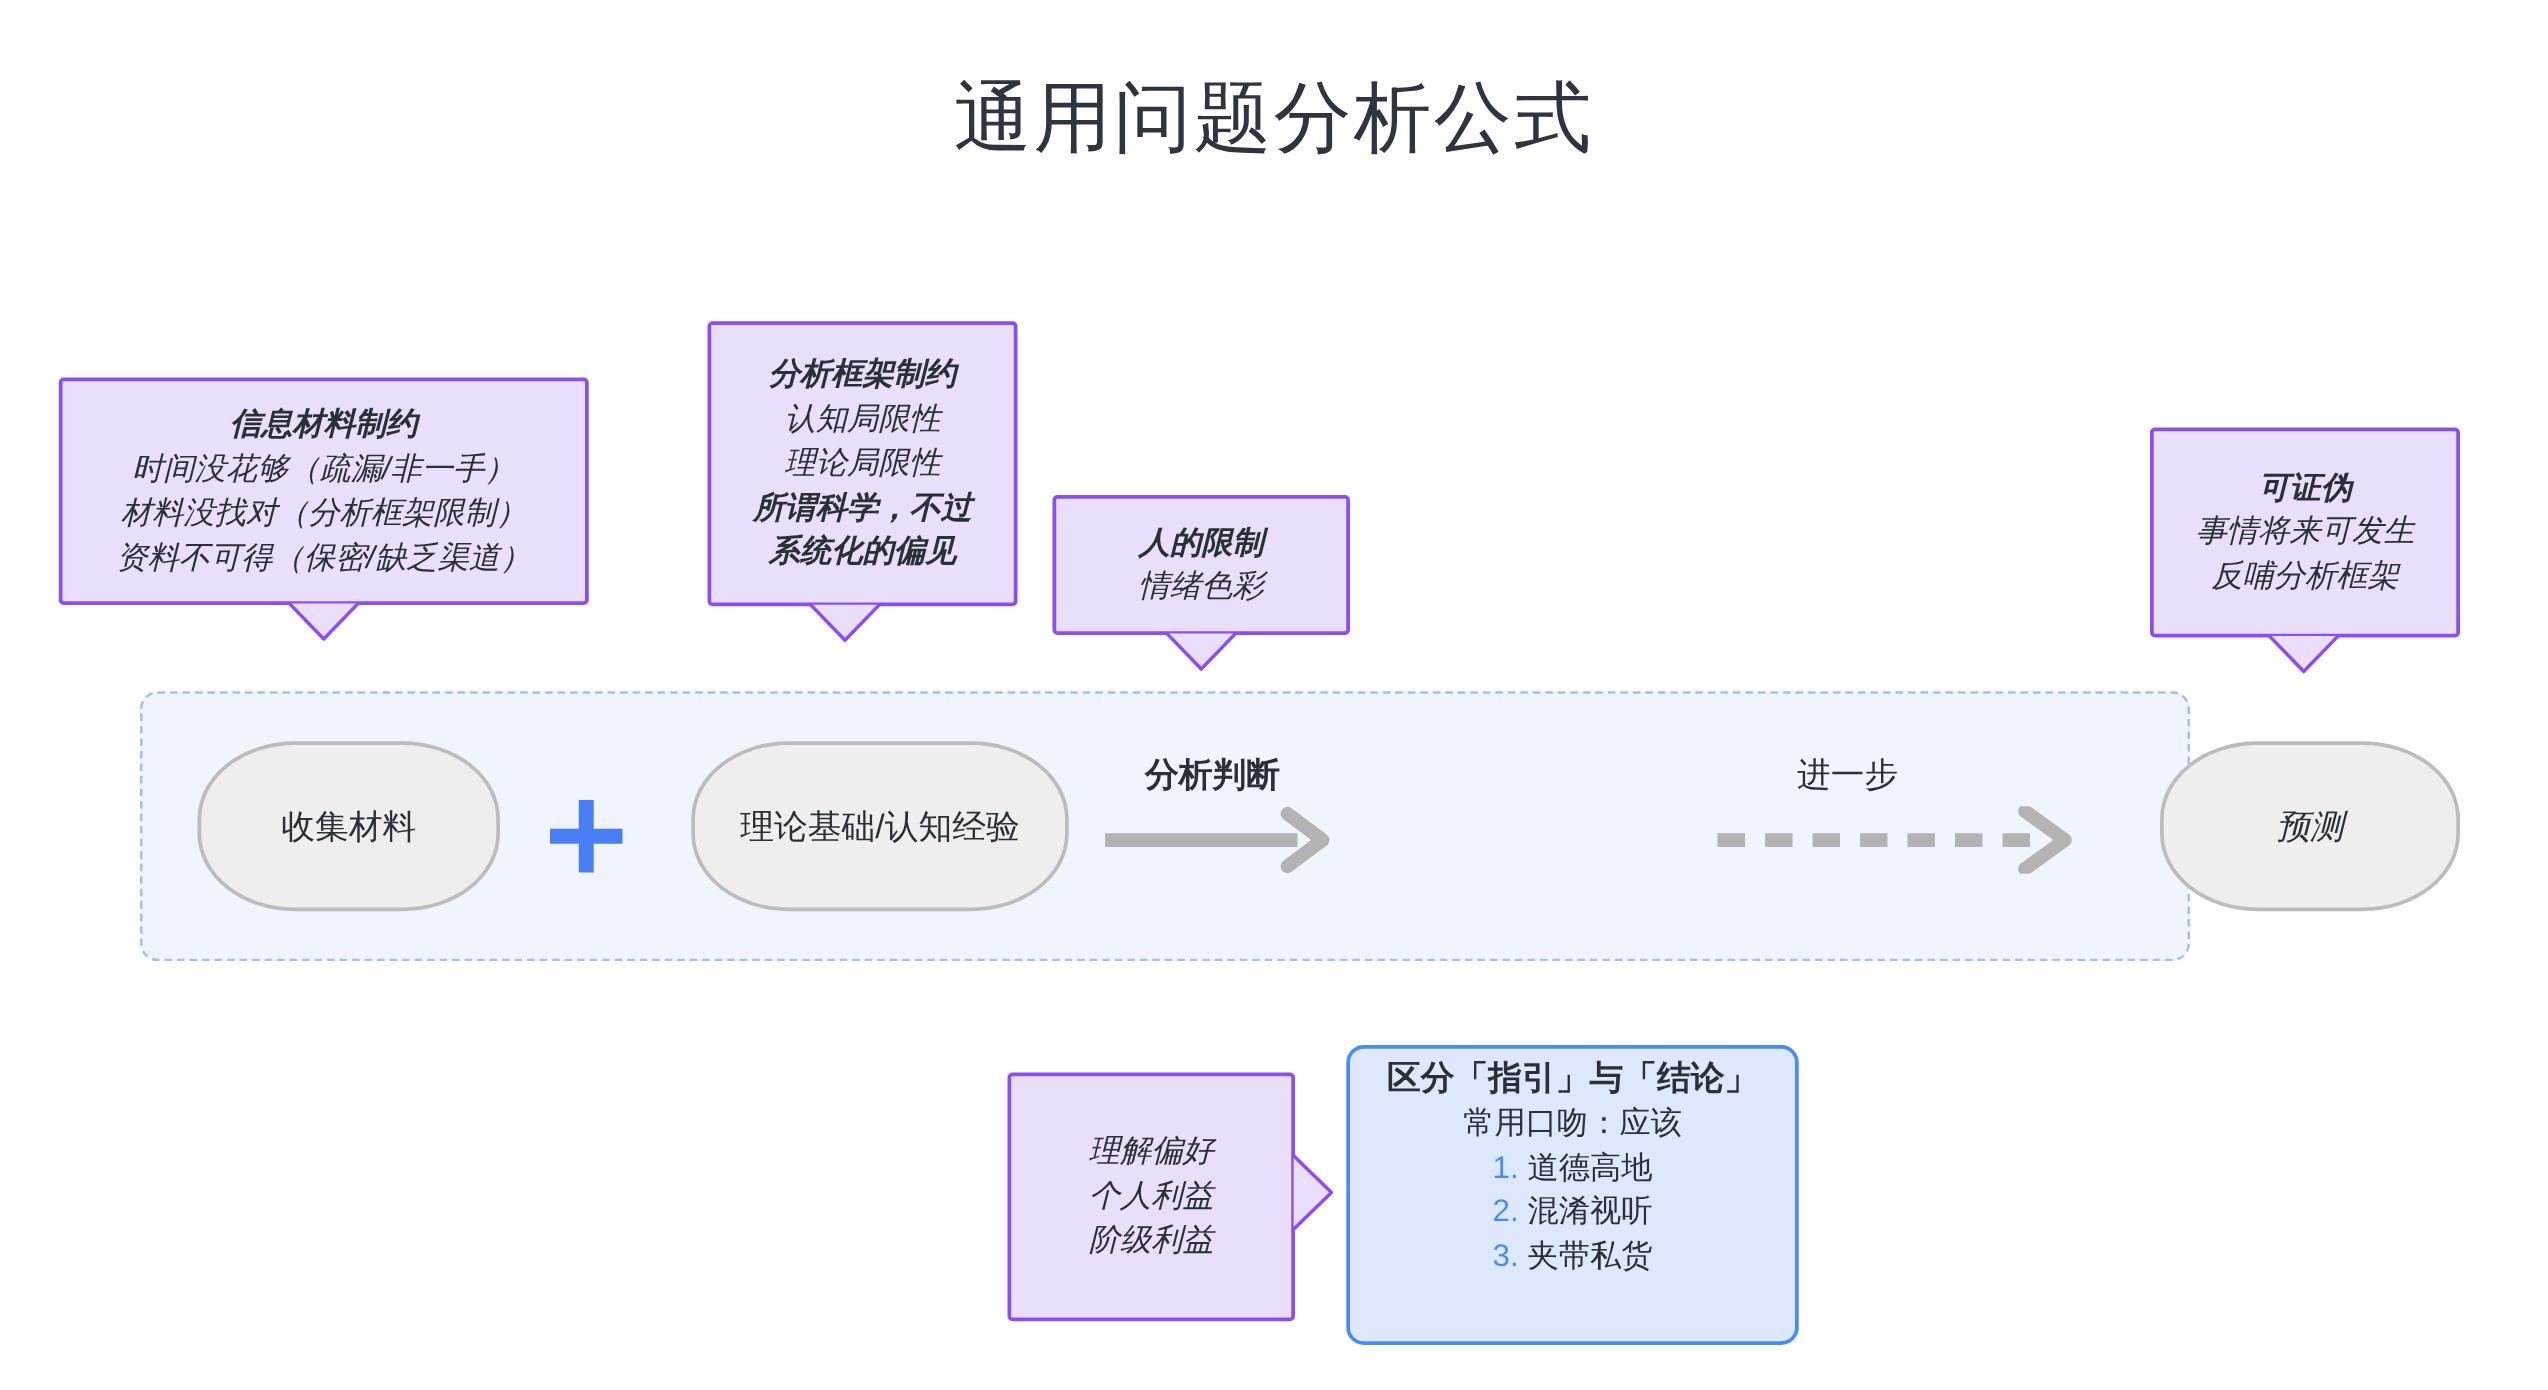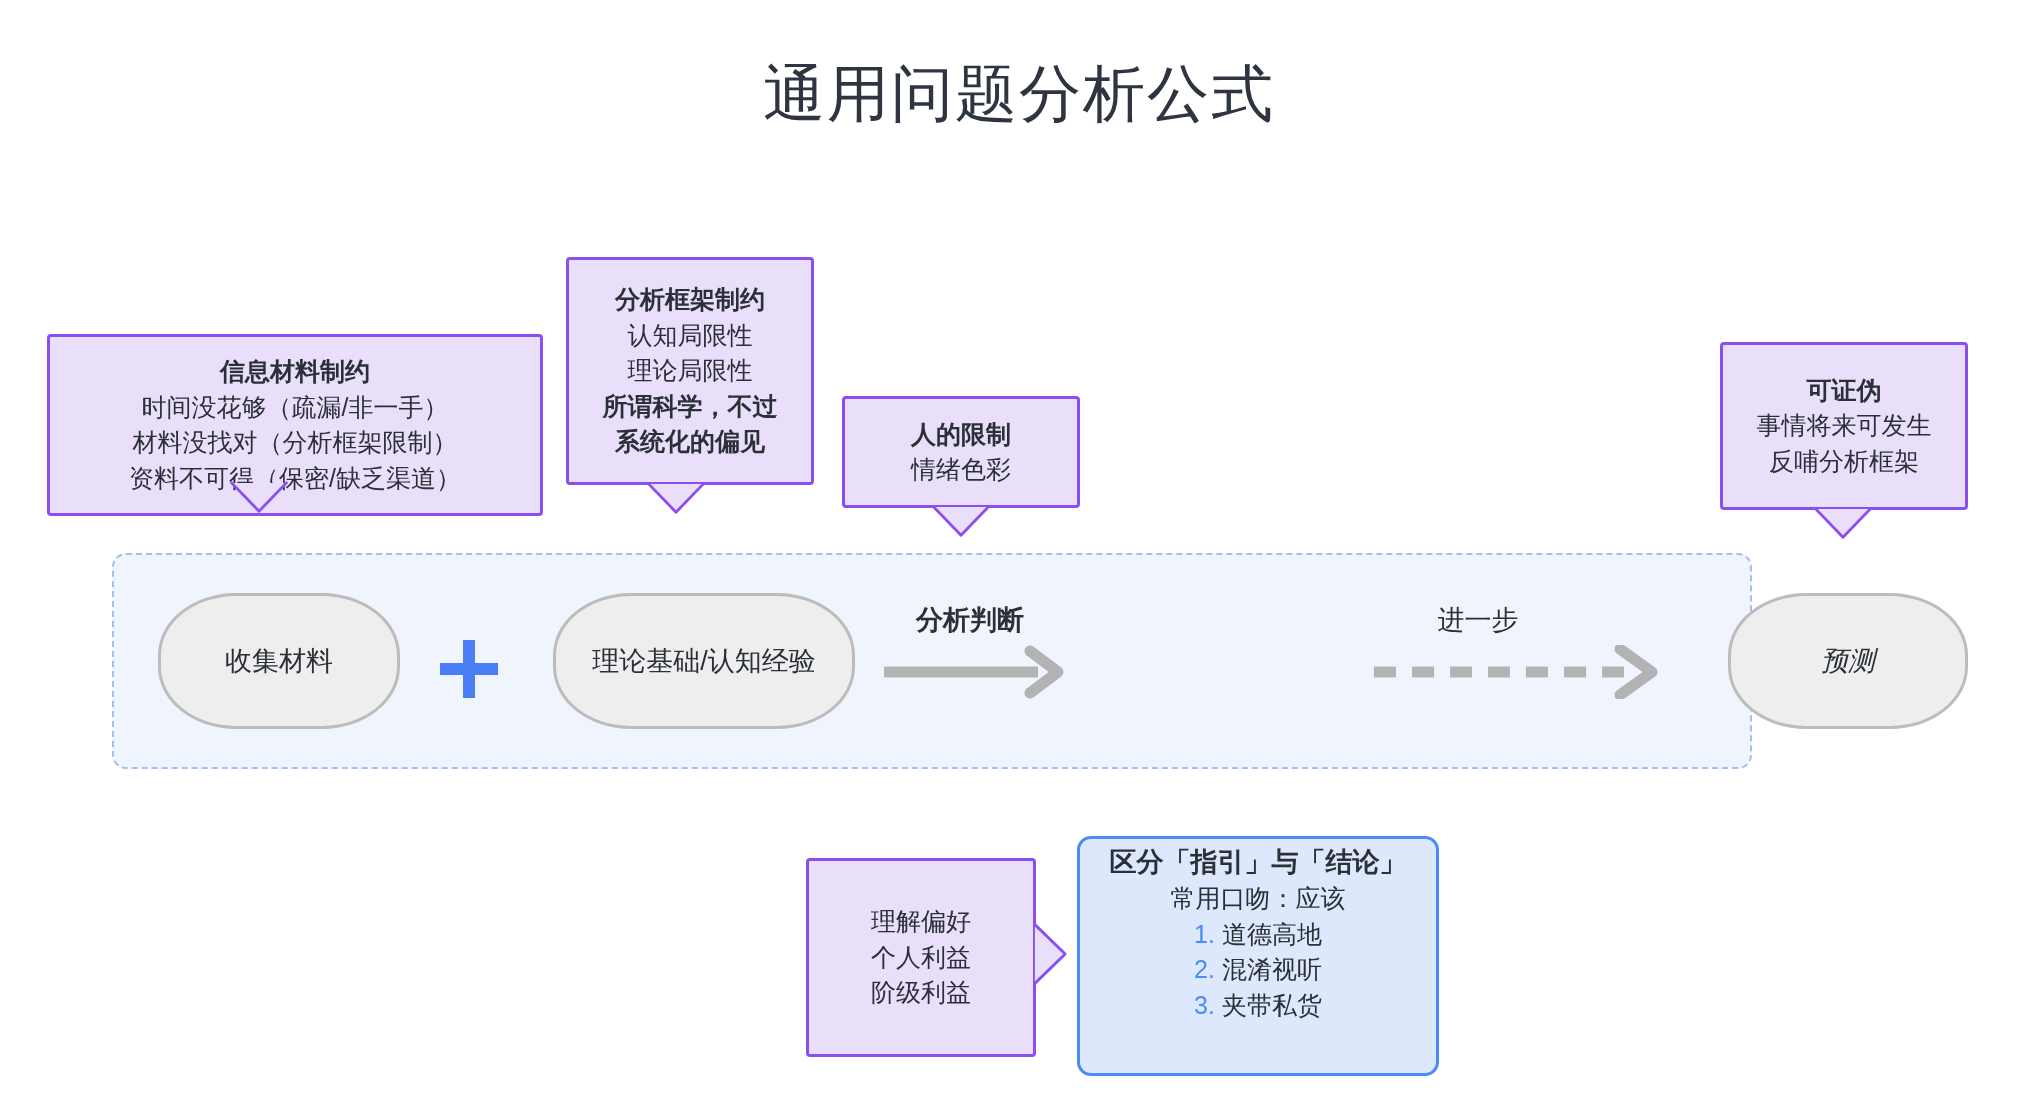--- a/index.html
+++ b/index.html
@@ -42,21 +42,21 @@
     border-radius: 4px;
     text-align: center;
     padding: 10px 14px;
     line-height: 1.42;
     font-size: 25px;
     color: #2b3038;
     display: flex;
     flex-direction: column;
     justify-content: center;
   }
-  .callout .line { white-space: nowrap; }
+  .callout .line { white-space: nowrap; font-style: italic; }
   .callout .line.b { font-weight: bold; }
 
   
   .tail-down {
     position: absolute;
     width: 62px;
     height: 34px;
     overflow: visible;
   }
   .tail-right {
@@ -136,21 +136,21 @@
   #blue-box .line.b { font-weight: bold; font-size: 27px; }
   #blue-box .num { color: #4a8cf5; }
 </style>
 </head>
 <body>
 
 <div id="canvas">
 
   <div id="page-title">通用问题分析公式</div>
 
-  <div class="callout" style="left:47px; top:302px; width:496px; height:182px;margin-top:32px;">
+  <div class="callout" style="left:47px; top:302px; width:424px; height:182px;">
     <div class="line b">信息材料制约</div>
     <div class="line">时间没花够（疏漏/非一手）</div>
     <div class="line">材料没找对（分析框架限制）</div>
     <div class="line">资料不可得（保密/缺乏渠道）</div>
   </div>
   <svg class="tail-down" style="left:228px; top:481px;" width="62" height="36" viewBox="0 0 62 36">
     <path d="M2 2 L31 32 L60 2" fill="#eadffb" stroke="#8b4ff0" stroke-width="3" stroke-linejoin="round" stroke-linecap="round"></path>
   </svg>
 
   <div class="callout" style="left:566px; top:257px; width:248px; height:228px;">

